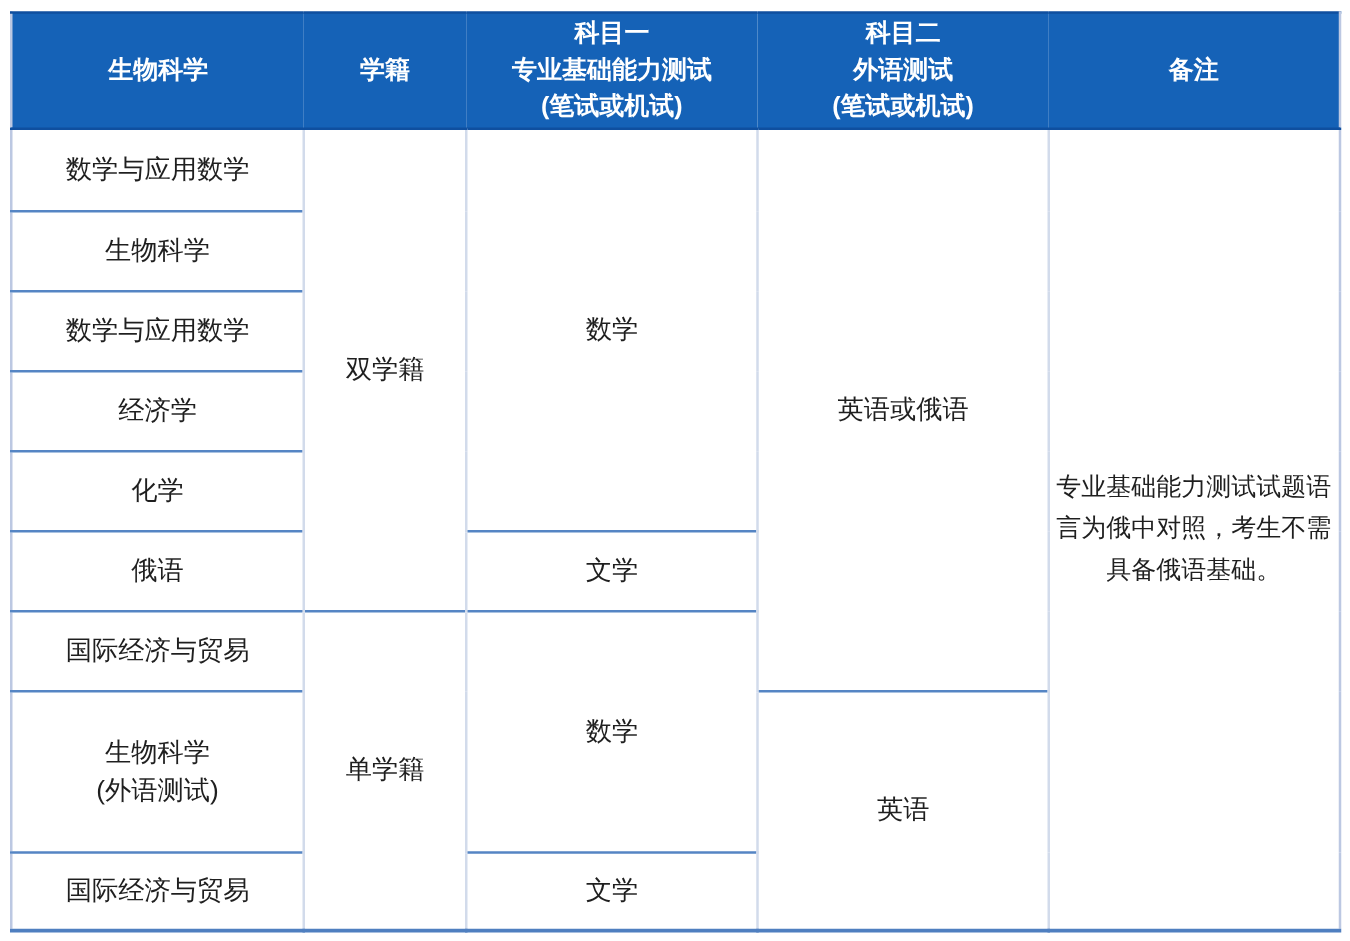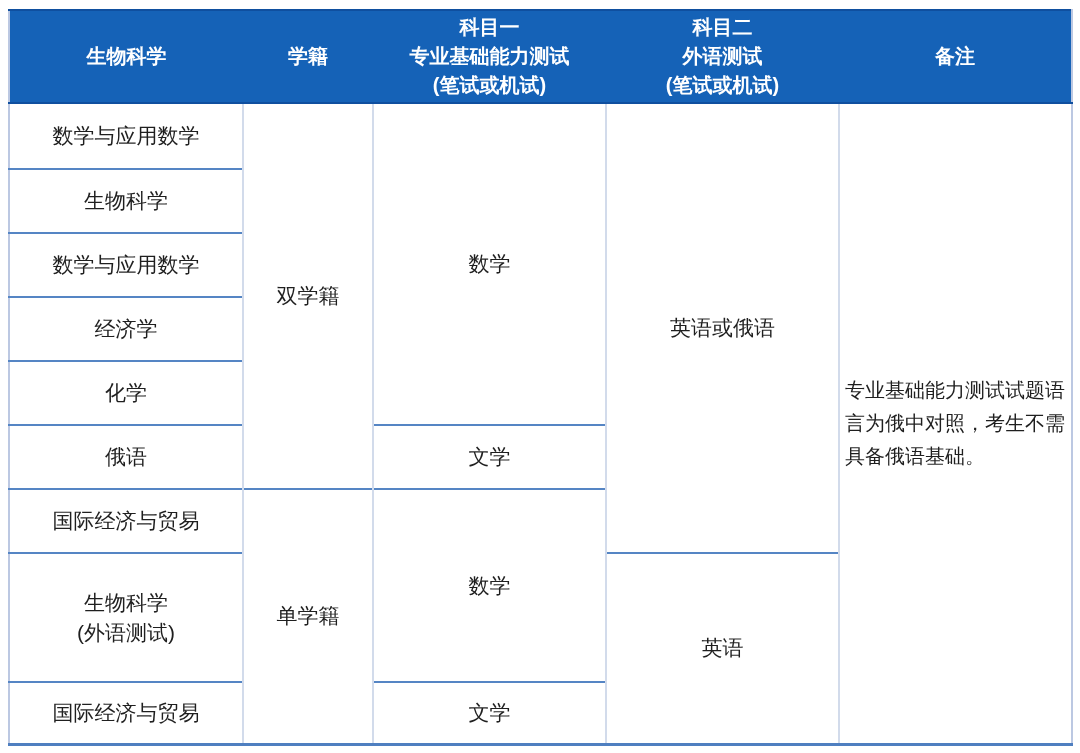--- a/index.html
+++ b/index.html
@@ -59,21 +59,21 @@
     font-size: 21px;
     line-height: 30px;
     text-align: center;
     vertical-align: middle;
     padding: 0;
     background: #ffffff;
   }
   td:first-child { border-left: 0; }
 
   td.remark {
-    text-align: left;
+    text-align: center;
     font-size: 20px;
     line-height: 33px;
     padding: 0 6px 0 5px;
   }
 </style>
 </head>
 <body>
 
 <div class="wrap">
   <table class="admissions">

